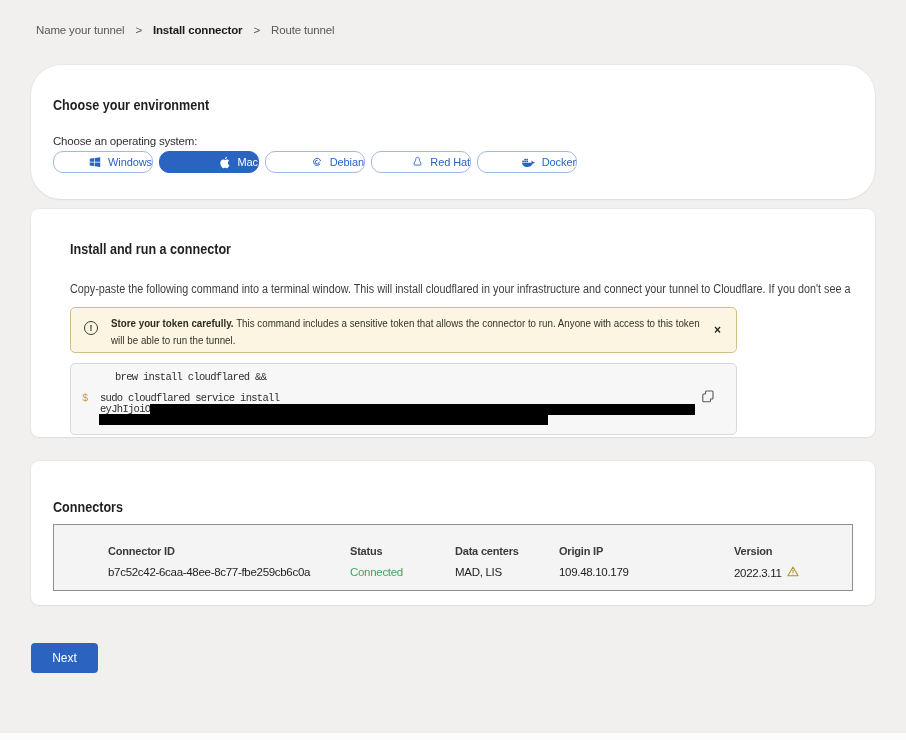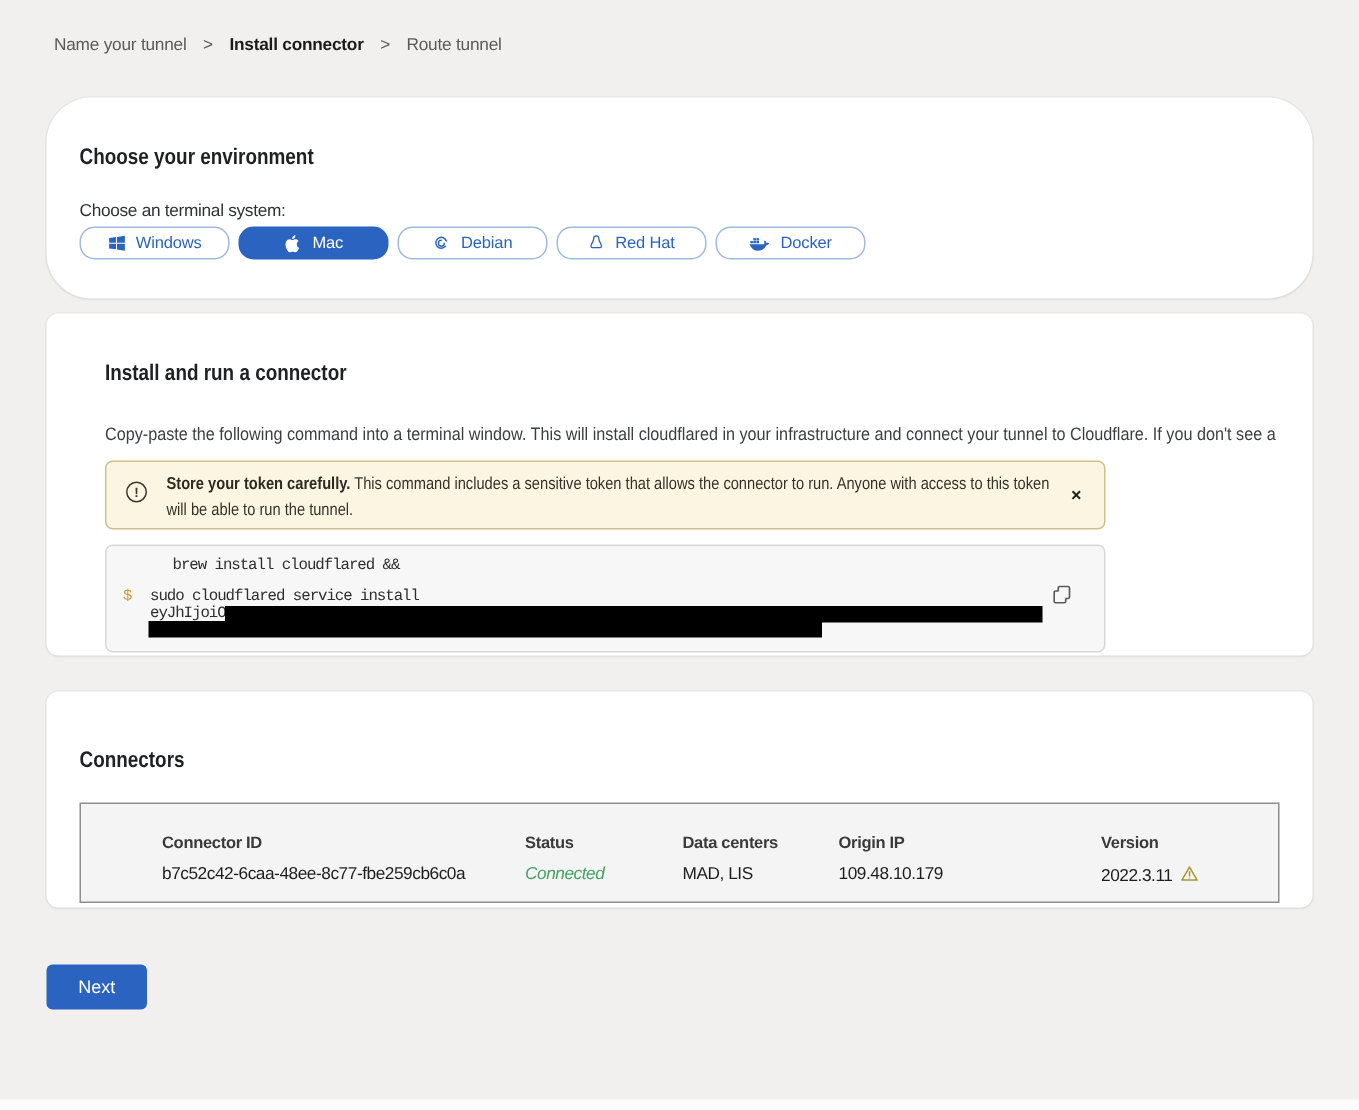--- a/index.html
+++ b/index.html
@@ -6,21 +6,21 @@
   html,body { width:906px; height:740px; }
   body { background:#f1f0ef; font-family:"Liberation Sans", sans-serif; position:relative; overflow:hidden; }
   .breadcrumb { padding:24px 0 0 36px; font-size:11.5px; letter-spacing:-0.15px; color:#595959; display:flex; gap:11px; align-items:center; }
   .crumb-active { font-weight:700; color:#1b1b1b; }
   .card { width:844px; margin-left:31px; background:#fff; border-radius:8px; box-shadow:0 0 0 1px rgba(0,0,0,0.03), 0 1px 2px rgba(0,0,0,0.05); }
   .card h2 { font-size:15px; font-weight:700; color:#1f2023; height:17px; }
   .sqh { display:inline-block; white-space:nowrap; transform:scaleX(0.84); transform-origin:0 50%; }
   #card-env { margin-top:29px; height:134px; padding:31px 22px 0;border-radius:30px; }
   .os-label { margin-top:22px; font-size:11.5px; letter-spacing:-0.2px; color:#2e3136; }
   .os-row { margin-top:4px; display:flex; gap:6px; }
-  .os-btn { width:100px; height:22px; border:1px solid #9fb9e0; border-radius:10px; background:#fff; color:#2b63c1; font-size:11px; letter-spacing:-0.1px; font-family:"Liberation Sans", sans-serif; display:flex; align-items:center; justify-content:center; gap:7px; cursor:pointer; }
+  .os-btn { width:100px; height:22px; border:1px solid #9fb9e0; border-radius:10px; background:#fff; color:#2b63c1; font-size:11px; letter-spacing:-0.1px; font-family:"Liberation Sans", sans-serif; display:flex; align-items:center; justify-content:flex-end; gap:7px; cursor:pointer; }
   .os-btn.selected { background:#2b63c1; border-color:#2b63c1; color:#fff; }
   .os-btn svg { display:block; }
   #card-install { margin-top:10px; height:228px; padding:31px 39px 0; }
   .install-desc { margin-top:24px; font-size:12px; color:#3b3e43; }
   .desc-line { height:17px; line-height:17px; white-space:nowrap; }
   .sq80 { display:inline-block; white-space:nowrap; transform:scaleX(0.9); transform-origin:0 50%; }
   .warning-box { position:relative; margin-top:9px; width:667px; height:46px; background:#fcf5e1; border:1px solid #cfc08b; border-radius:5px; padding:7px 60px 0 40px; font-size:11.5px; color:#35312a; }
   .warn-line { height:17px; line-height:17px; white-space:nowrap; }
   .sq77 { display:inline-block; white-space:nowrap; transform:scaleX(0.85); transform-origin:0 50%; }
   .warning-icon { position:absolute; left:13px; top:13px; width:14px; height:14px; border:1.2px solid #3e3a32; border-radius:50%; color:#3e3a32; font-size:9px; font-weight:700; display:flex; align-items:center; justify-content:center; }
@@ -28,44 +28,44 @@
   .warning-close { position:absolute; right:15px; top:16px; font-size:12px; font-weight:700; color:#1f1f1f; line-height:12px; cursor:pointer; }
   .code-block { position:relative; margin-top:10px; width:667px; height:72px; background:#f7f7f7; border:1px solid #d8d8d8; border-radius:5px; font-family:"Liberation Mono", monospace; font-size:10.5px; letter-spacing:-0.7px; color:#2e2e2e; }
   .code-line1 { position:absolute; left:44px; top:7px; }
   .code-prompt { position:absolute; left:11px; top:28px; color:#c79a3a; }
   .code-line2 { position:absolute; left:29px; top:28px; }
   .token-line { position:absolute; left:29px; top:39px; display:flex; align-items:center; height:12px; }
   .redact-1 { display:inline-block; width:545px; height:11px; background:#000; }
   .redact-2 { position:absolute; left:28px; top:50px; width:449px; height:11px; background:#000; }
   .copy-icon { position:absolute; right:22px; top:26px; cursor:pointer; }
   #card-connectors { margin-top:24px; height:144px; padding:37px 22px 0; }
-  .conn-table { margin-top:20px; width:800px; height:67px; background:#f4f4f4; border:1px solid #8f8f8f; display:grid; grid-template-columns:242px 105px 104px 175px auto; grid-auto-rows:min-content; row-gap:9px; padding:20px 20px 0 54px; }
+  .conn-table { margin-top:9px; width:800px; height:67px; background:#f4f4f4; border:1px solid #8f8f8f; display:grid; grid-template-columns:242px 105px 104px 175px auto; grid-auto-rows:min-content; row-gap:9px; padding:20px 20px 0 54px; }
   .th { font-size:11px; font-weight:700; letter-spacing:-0.2px; color:#3a3a3a; }
   .td { font-size:11.5px; letter-spacing:-0.3px; color:#1d1d1d; }
-  .td-status { color:#46a164;font-style:italic; }
+  .td-status { color:#46a164; }
   .version-cell { display:flex; align-items:center; gap:5px; }
   .next-btn { margin:38px 0 0 31px; width:67px; height:30px; background:#2b63c1; border:none; border-radius:4px; color:#fff; font-size:12px; font-family:"Liberation Sans", sans-serif; cursor:pointer; }
   .bottom-strip { position:absolute; left:0; bottom:0; width:906px; height:7px; background:#fcfcfc; }
 </style>
 </head>
 <body>
 
 
 
 <nav class="breadcrumb">
   <span>Name your tunnel</span>
   <span>&gt;</span>
   <span class="crumb-active">Install connector</span>
   <span>&gt;</span>
   <span>Route tunnel</span>
 </nav>
 
 <section class="card" id="card-env">
   <h2><span class="sqh">Choose your environment</span></h2>
-  <div class="os-label">Choose an terminal system:</div>
+  <div class="os-label">Choose an operating system:</div>
   <div class="os-row">
     <button class="os-btn">
       <span>
           <svg width="12" height="12" viewBox="0 0 16 16">
             <path fill="currentColor" d="M1 3.6 7.1 2.7v5H1zM8 2.6 15 1.5v6.2H8zM1 8.6h6.1v5L1 12.8zM8 8.6h7v6.2L8 13.7z"></path>
           </svg>
         </span>
       <span>Windows</span>
     </button>
     <button class="os-btn selected">

